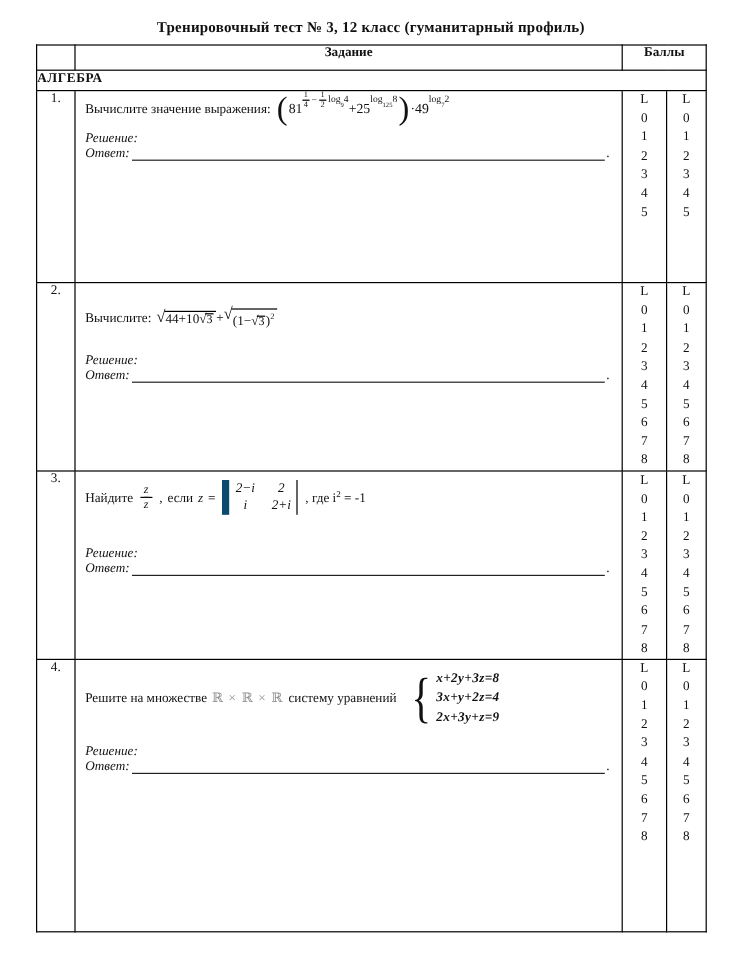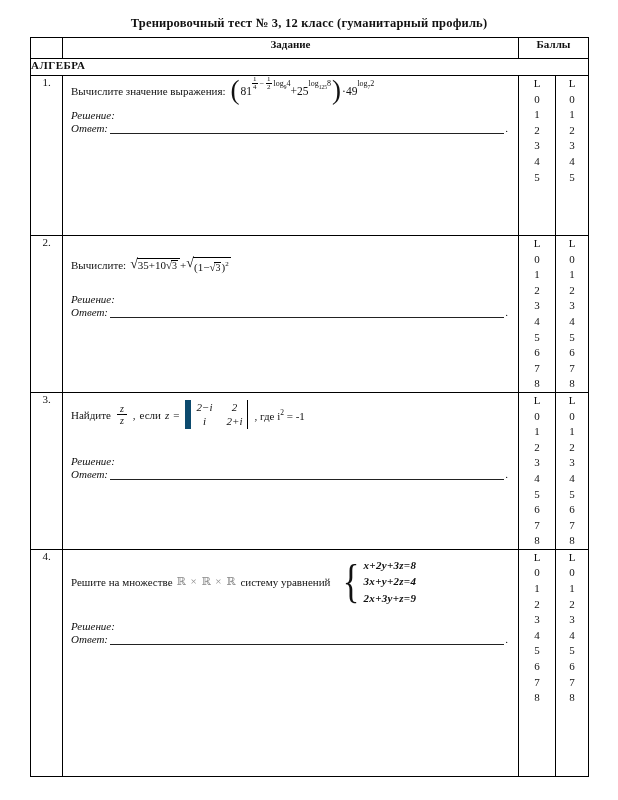--- a/index.html
+++ b/index.html
@@ -158,21 +158,21 @@
 
   <tr style="height:140px">
     <td class="num">2.</td>
     <td class="body-cell">
       <div class="body-inner">
         <div class="prompt-row" style="margin-top:14px">
           <span>Вычислите:</span>
           <span class="mf">
             <span class="rad">
                   <span class="sign">√</span>
-                  <span class="cand"><span>35+10</span><span class="rad">
+                  <span class="cand"><span>44+10</span><span class="rad">
                       <span class="sign-s">√</span>
                       <span class="cand-s">3</span>
                     </span></span>
                 </span>
                 <span>+</span>
                 <span class="rad">
                   <span class="sign">√</span>
                   <span class="cand"><span>(</span><span>1−</span><span class="rad">
                       <span class="sign-s">√</span>
                       <span class="cand-s">3</span>

